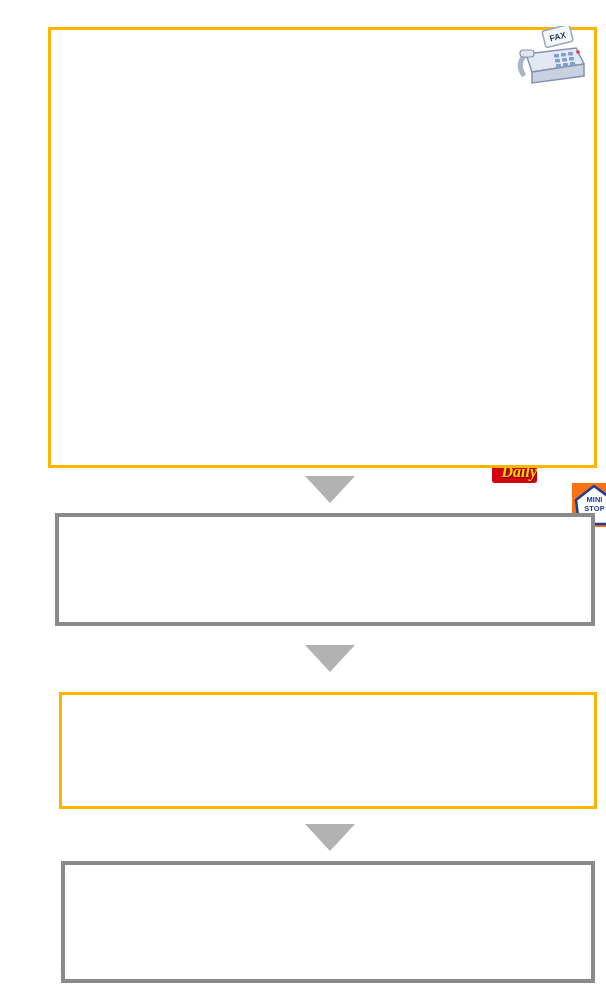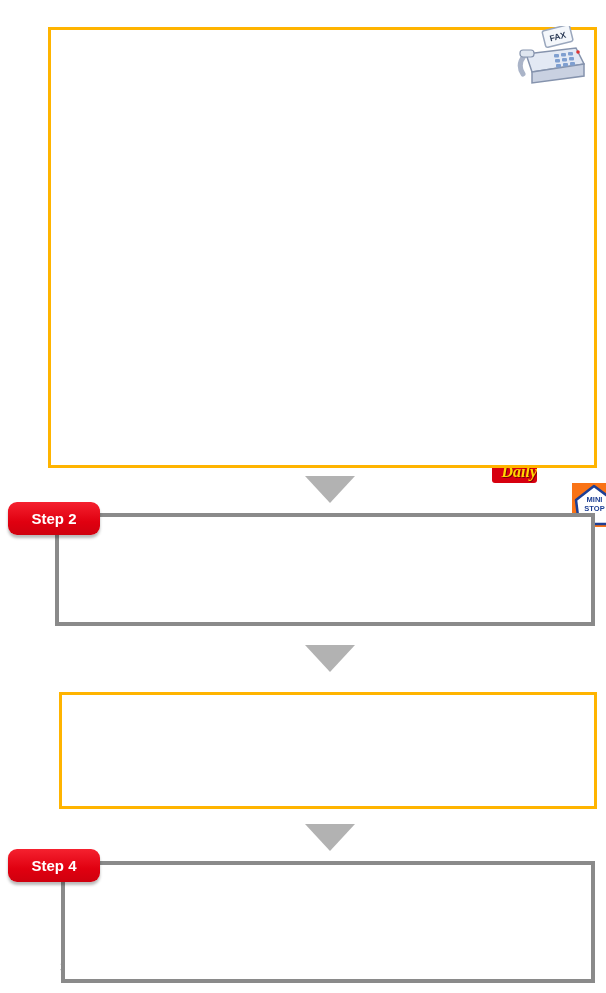--- a/index.html
+++ b/index.html
@@ -245,39 +245,37 @@
     <div>②コインベンダーに料金投入後、タッチパネルに文書番号を入力します。</div>
     <div class="red">(文書番号についてはAZ株式会社からお知らせいたします)</div>
     <div>③タッチパネルに枚数と料金が表示されます。</div>
     <div>(※投入金額が不足している場合は、不足金額を追加投入してください。)</div>
     <div>④FAXの受信が始まります。（ただし、プリント代は１枚50円かかります。また、AZ株式</div>
     <div class="indent">会社から送信したお申込み書類は、翌日の24時まで保存されますので翌日の24時を過ぎると</div>
     <div class="indent">自動消去されます。）</div>
   </div>
 
   <div class="arrow" style="left:305px; top:476px;"></div>
-  <div class="badge" style="left:8px; top:502px;">Step 2</div>
   <div class="box gray" style="left:55px; top:513px; width:540px; height:113px;"></div>
   <div class="t step-title" style="left:84px; top:539px;">お申込書類に記入し、本人確認書類と共に提出</div>
   <div class="t step-body" style="left:66px; top:577px;">
     <span>・FAX</span><span class="red-text">(0120-087-801)</span><span>にて本人確認書類提出、その後、審査が行われます。</span>
   </div>
   <div class="t step-note" style="left:60px; top:596px;">※(AZ株式会社専用サイトにてアップロード、カメラアプリ、郵送などでもご提出可能です。)</div>
 
   <div class="arrow" style="left:305px; top:645px;"></div>
   <div class="box orange" style="left:59px; top:692px; width:538px; height:117px;"></div>
   <div class="t step-title" style="left:84px; top:718px;">審査結果回答・ご契約の手続き</div>
   <div class="t step-body" style="left:66px; top:751px; white-space:normal; width:510px; line-height:17px; font-size:12.8px;">
     <div>・審査が終わると電話やメール(携帯メール)で結果が伝えられます。</div>
     <div style="margin-left:-4px;">「契約手続きのお願い」メール(携帯メール)が送信されますので、契約内容を</div>
     <div>確認し、同意すると契約完了となります。</div>
   </div>
 
   <div class="arrow" style="left:305px; top:824px;"></div>
-  <div class="badge" style="left:8px; top:849px;">Step 4</div>
   <div class="box gray" style="left:61px; top:861px; width:534px; height:122px;"></div>
   <div class="t step-title" style="left:99px; top:887px;">ご利用</div>
   <div class="t step-body red-text" style="left:71px; top:920px;">・即日お借入可能(お客様の銀行口座へお振込)</div>
   <div class="t step-note" style="left:61px; top:940px; white-space:normal; width:515px; line-height:17.5px; font-size:12.8px;">
     <div>※お申込みの時間によっては翌日にご利用開始(お客様の銀行口座へお振込)になる</div>
     <div>場合があります。</div>
   </div>
 
 </div>
 

